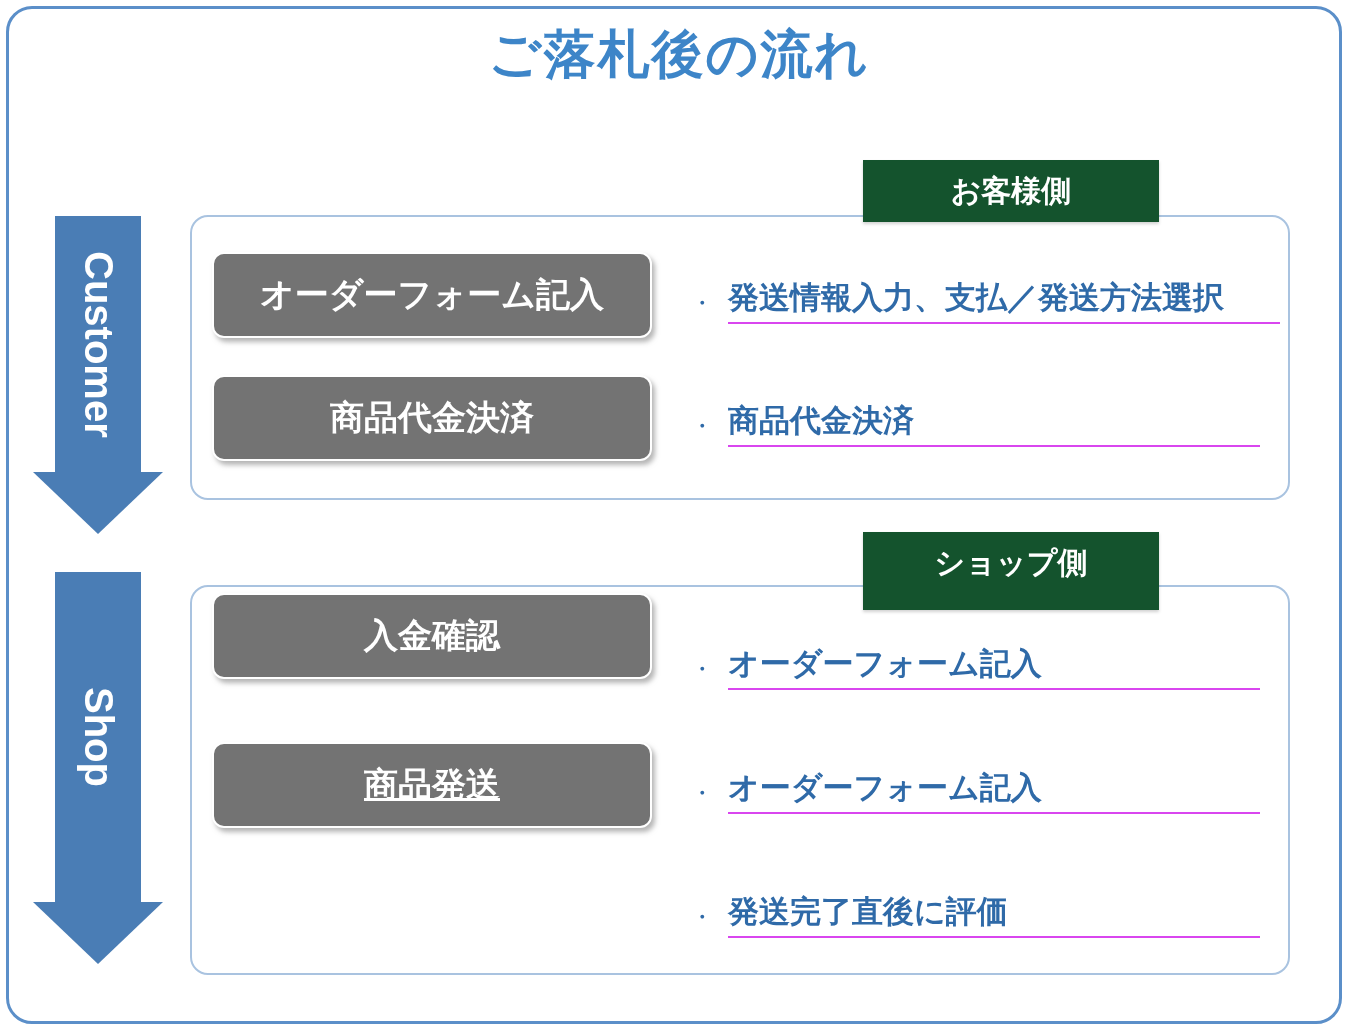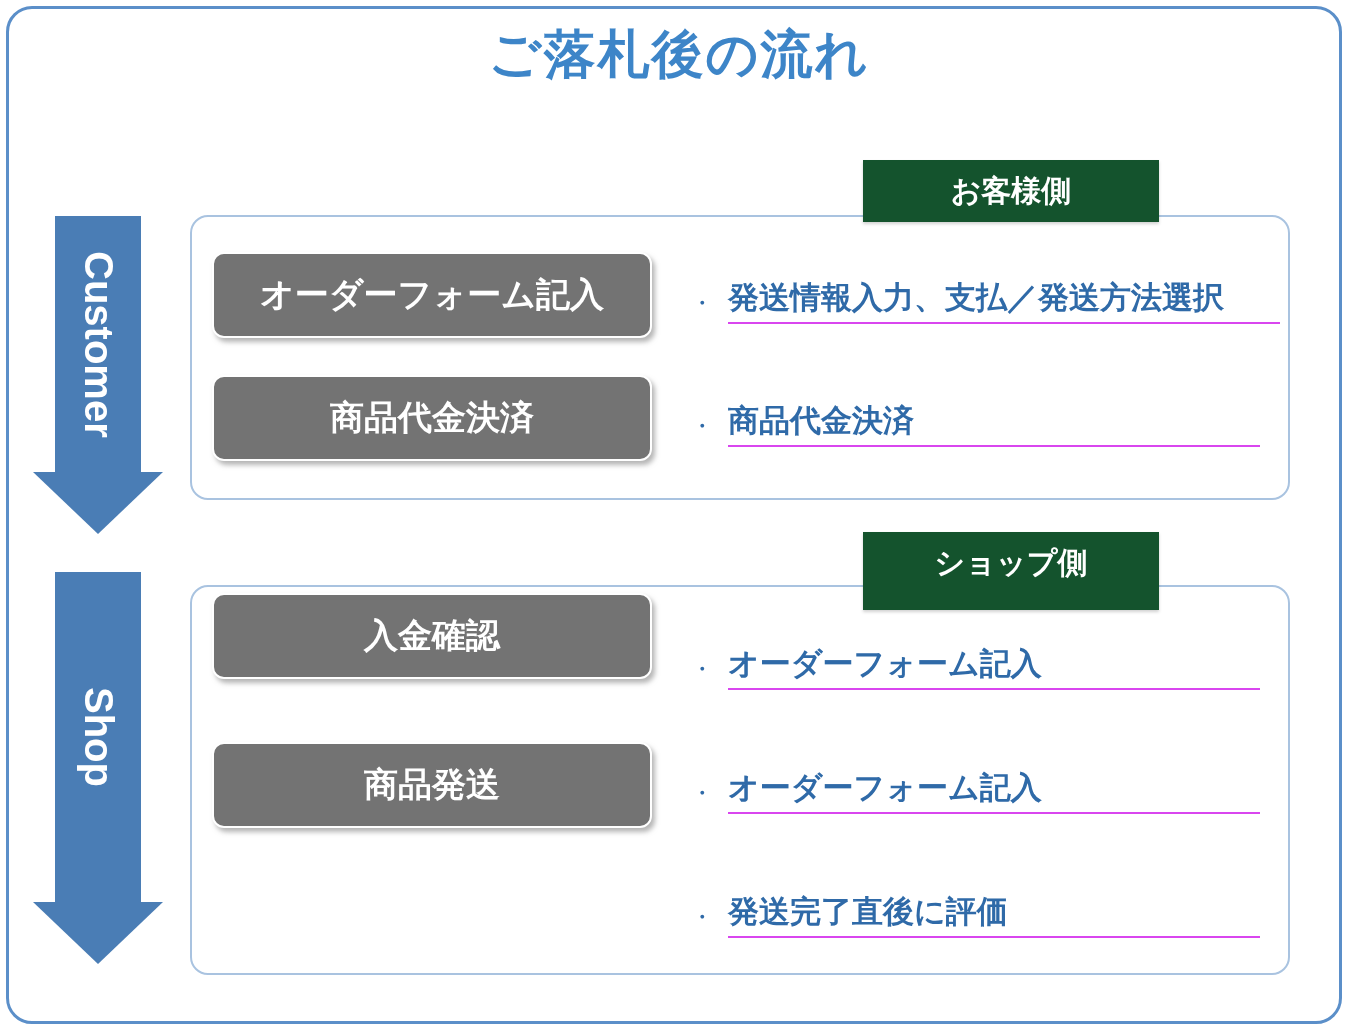--- a/index.html
+++ b/index.html
@@ -194,21 +194,21 @@
 
   <div class="panel" id="panel-shop"></div>
   <div class="section-tab" id="tab-shop">ショップ側</div>
 
   <div class="step-box" style="left:212px; top:593px;">入金確認</div>
   <div class="detail" style="left:690px; top:644px;">
     <span class="bullet">・</span>
     <span class="dtext">オーダーフォーム記入</span>
   </div>
 
-  <div class="step-box" style="left:212px; top:742px;">商品発送</div>
+  <div class="step-box" style="left:212px; top:742px;text-decoration:underline;">商品発送</div>
   <div class="detail" style="left:690px; top:768px;">
     <span class="bullet">・</span>
     <span class="dtext">オーダーフォーム記入</span>
   </div>
 
   <div class="detail" style="left:690px; top:892px;">
     <span class="bullet">・</span>
     <span class="dtext">発送完了直後に評価</span>
   </div>
 

